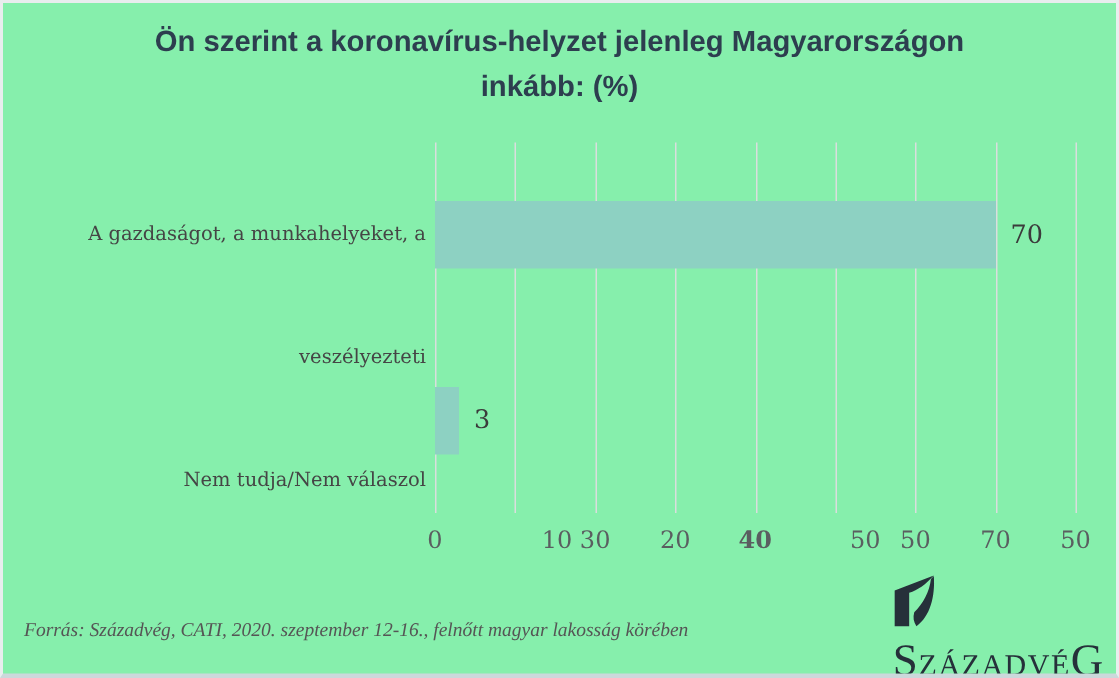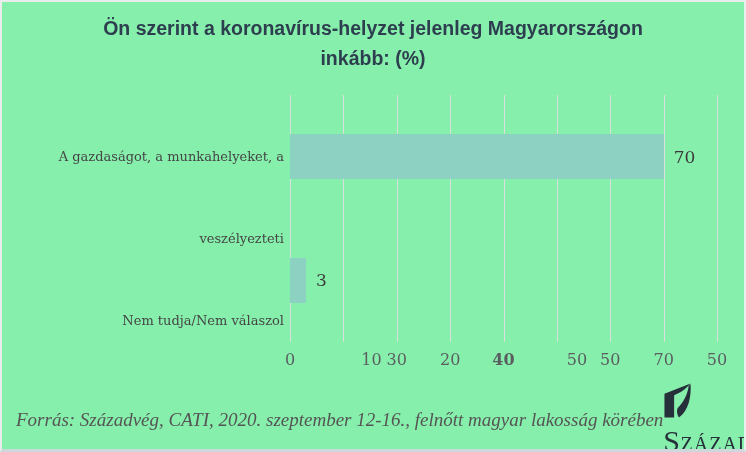--- a/index.html
+++ b/index.html
@@ -61,21 +61,21 @@
     position:absolute;top:0;transform:translateX(-50%);
     font-size:16px;line-height:22px;color:#5a5e60;
   }
   .chart-footer{
     position:absolute;left:14px;right:8px;bottom:4px;height:50px;
     display:flex;align-items:center;justify-content:space-between;
   }
   .source-text{
     font-family:"Liberation Serif",serif;
     font-style:italic;
-    font-size:19px;color:#555555;
+    font-size:13px;color:#555555;
     white-space:nowrap;
   }
   .logo{
     display:flex;align-items:flex-start;gap:5px;flex-direction:column;
   }
   .logo-text{
     font-family:"Liberation Serif",serif;
     color:#26303a;
     white-space:nowrap;
     letter-spacing:0.5px;

